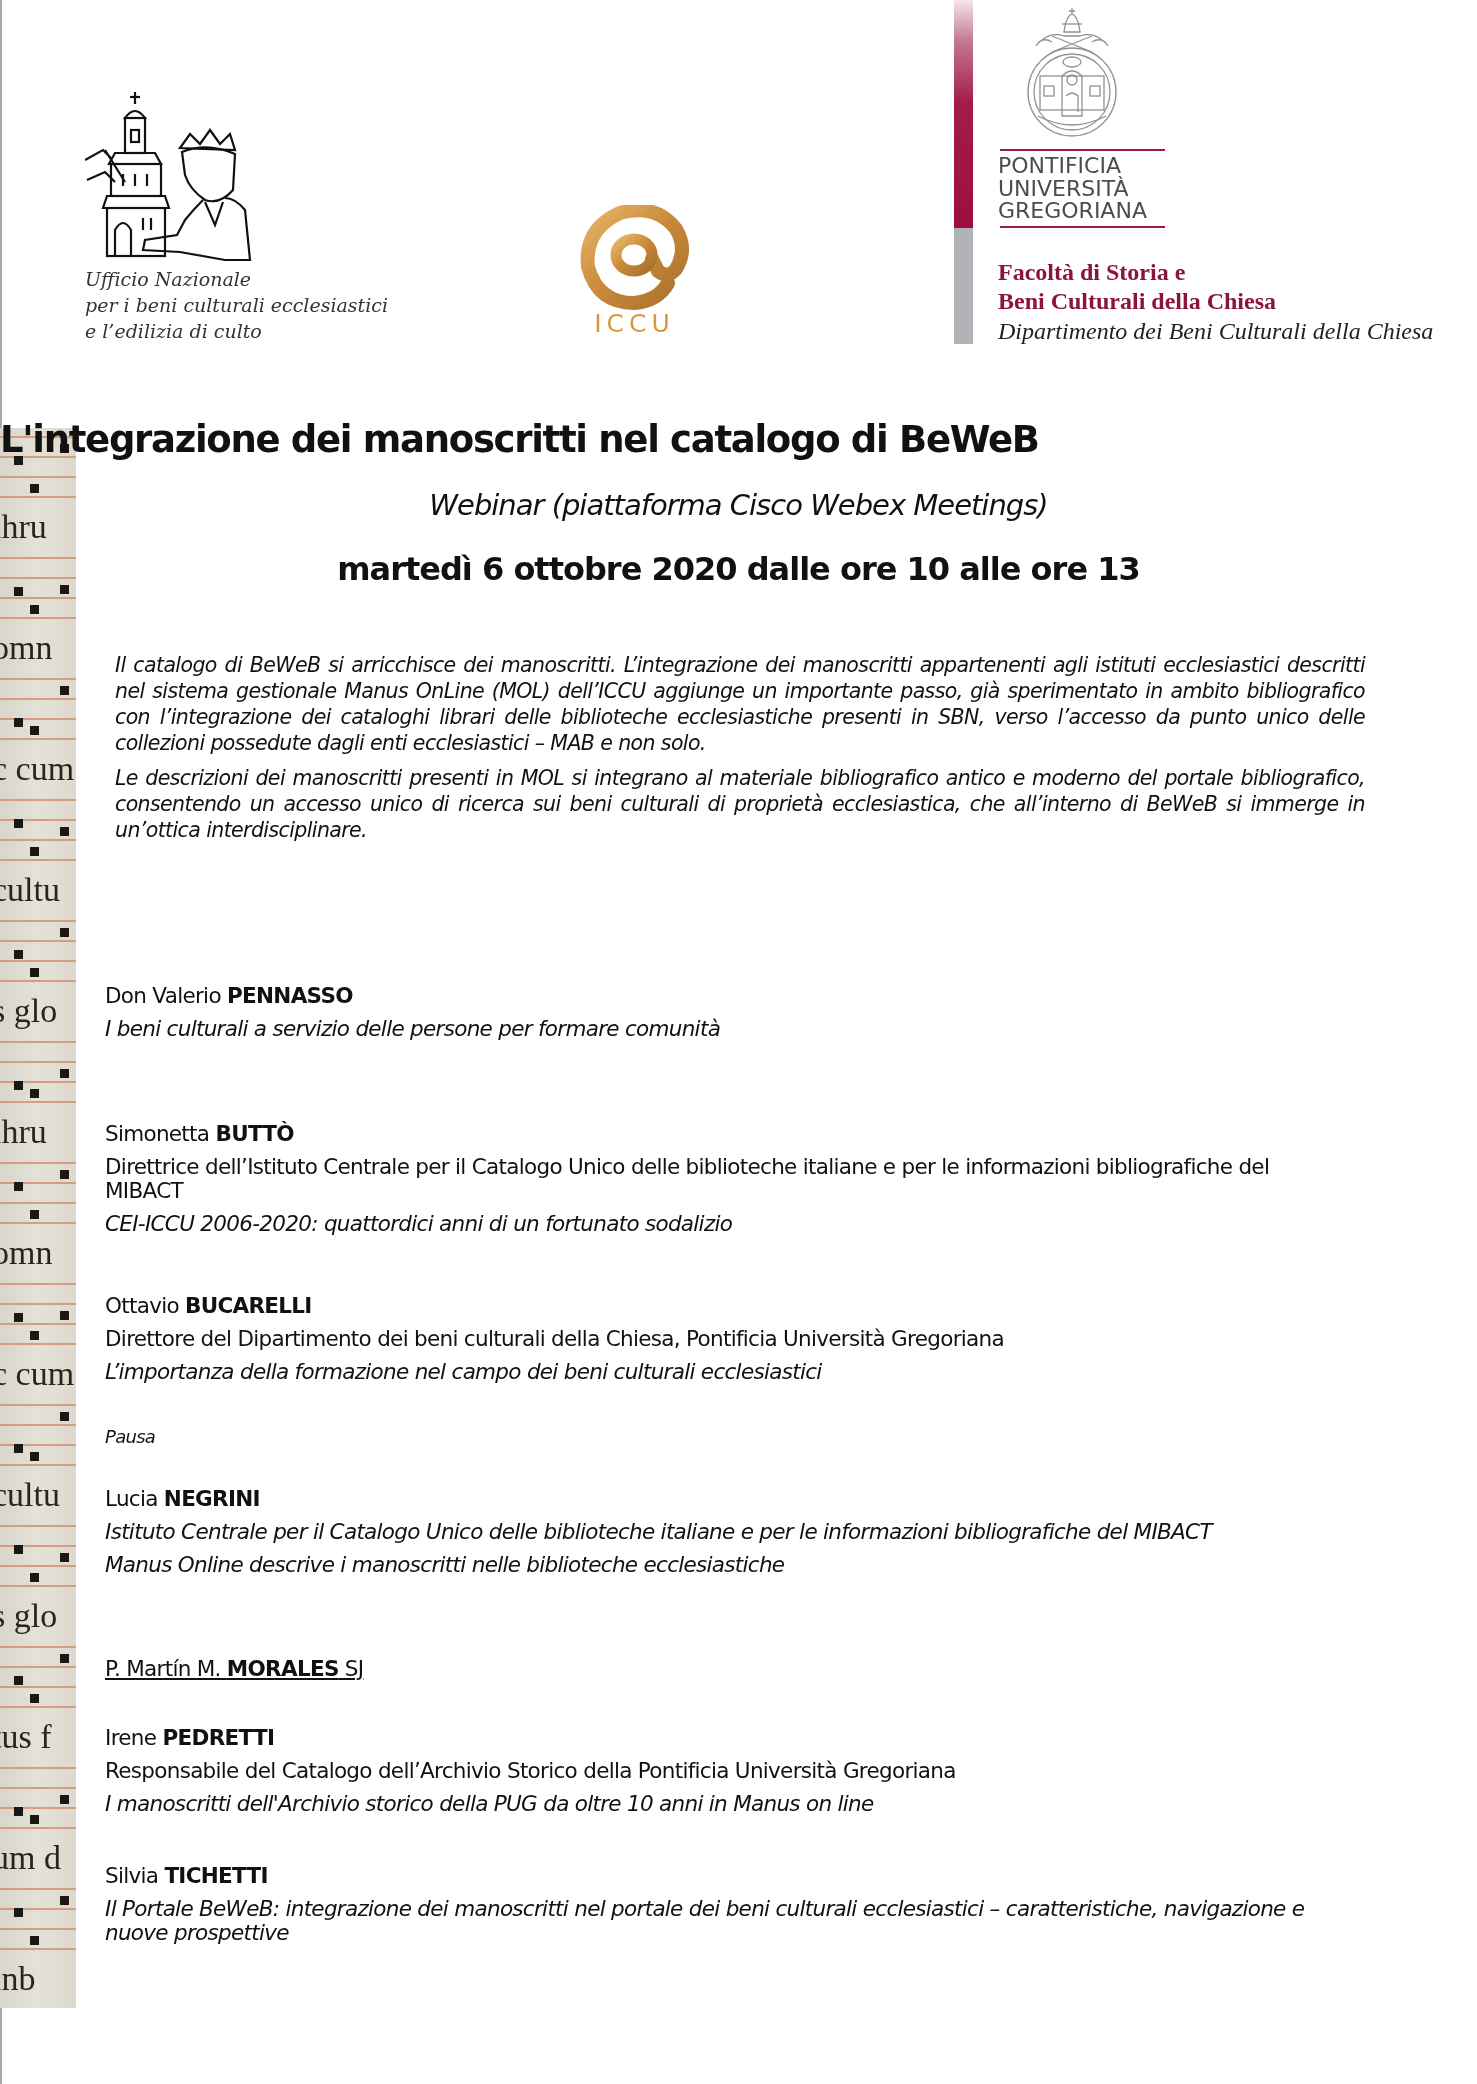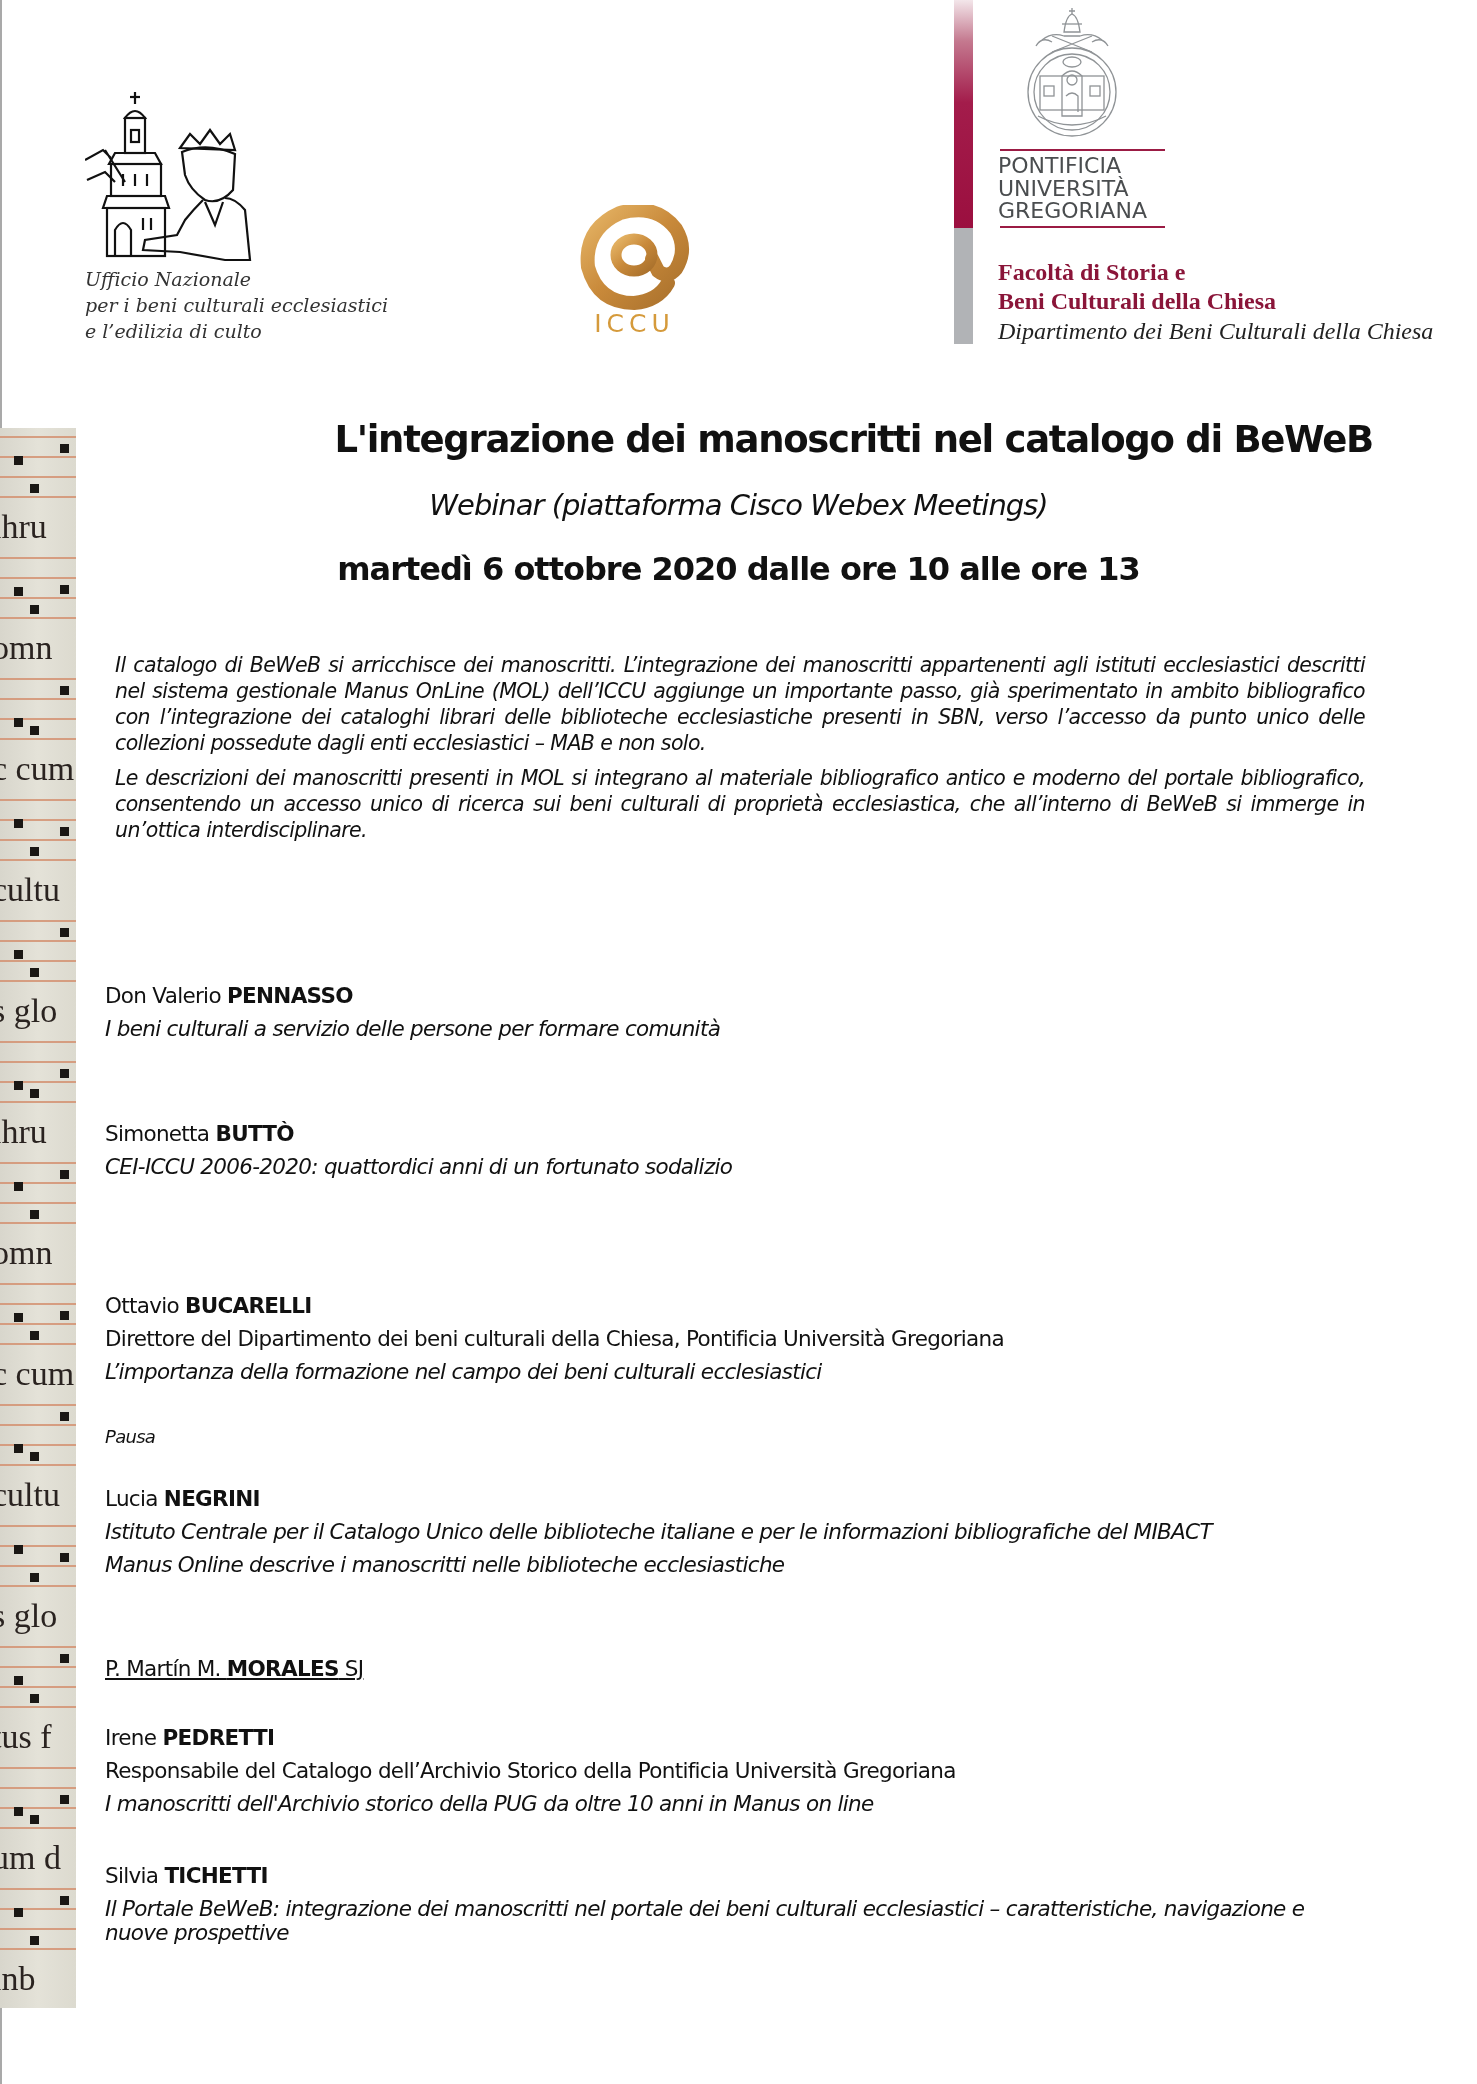--- a/index.html
+++ b/index.html
@@ -32,21 +32,21 @@
 
   
   .ms-strip { position:absolute; left:0; top:428px; width:76px; height:1580px; overflow:hidden;
               background:linear-gradient(to right,#d8d6cc,#e4e2d8 50%,#dcdacf); }
   .ms-line { position:absolute; left:0; width:76px; height:2px; background:#d49272; opacity:.85; }
   .ms-note { position:absolute; width:9px; height:9px; background:#1a1714; }
   .ms-word { position:absolute; left:-8px; font-family:"Liberation Serif", serif; font-size:34px;
              color:#2a2320; white-space:nowrap; }
 
   
-  .title { position:absolute; left:0; width:1373px; text-align:right; top:418px;
+  .title { position:absolute; left:0; width:1373px; text-align:left; top:418px;
            font-family:"DejaVu Sans", sans-serif; font-weight:bold; font-size:37px;
            letter-spacing:-1.3px; color:#111; }
   .subtitle { position:absolute; left:0; width:1477px; text-align:center; top:488px;
               font-family:"DejaVu Sans", sans-serif; font-style:italic; font-size:29px;
               letter-spacing:-1px; color:#111; }
   .date { position:absolute; left:0; width:1477px; text-align:center; top:550px;
           font-family:"DejaVu Sans", sans-serif; font-weight:bold; font-size:32px;
           letter-spacing:-1px; color:#111; }
 
   
@@ -271,20 +271,21 @@
 </div>
 
 <div class="speakers">
   <div class="block" style="top:0px;">
     <div class="spk-name"><span>Don Valerio </span><b>PENNASSO</b></div>
     <div class="spk-talk">I beni culturali a servizio delle persone per formare comunità</div>
   </div>
 
   <div class="block" style="top:138px;">
     <div class="spk-name"><span>Simonetta </span><b>BUTTÒ</b></div>
+    <div class="spk-role" style="width:1180px;">Direttrice dell’Istituto Centrale per il Catalogo Unico delle biblioteche italiane e per le informazioni bibliografiche del MIBACT</div>
     <div class="spk-talk">CEI-ICCU  2006-2020: quattordici anni di un fortunato sodalizio</div>
   </div>
 
   <div class="block" style="top:310px;">
     <div class="spk-name"><span>Ottavio </span><b>BUCARELLI</b></div>
     <div class="spk-role">Direttore del Dipartimento dei beni culturali della Chiesa, Pontificia Università Gregoriana</div>
     <div class="spk-talk">L’importanza della formazione nel campo dei beni culturali ecclesiastici</div>
   </div>
 
   <div class="pausa" style="top:443px;">Pausa</div>

